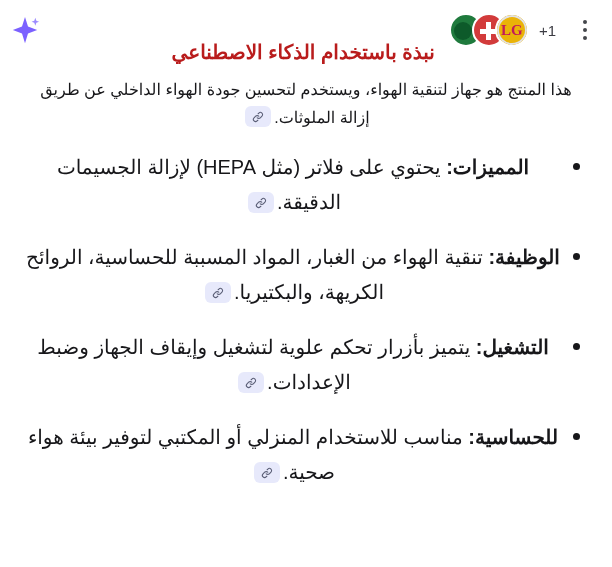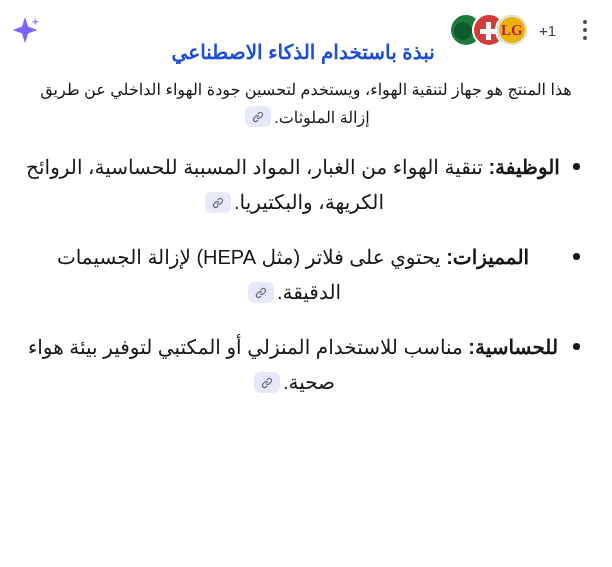--- a/index.html
+++ b/index.html
@@ -29,21 +29,21 @@
     height: 60px;
     padding: 0 14px 0 10px;
     box-sizing: border-box;
     gap: 10px;
   }
   .header-title {
     flex: 1 1 auto;
     text-align: right;
     font-size: 20px;
     font-weight: 700;
-    color: #1d4ed8;
+    color: #b91c1c;
     white-space: nowrap;
     overflow: hidden;
     text-overflow: ellipsis;
     padding-right: 4px;
     margin-top: 44px;
   }
   .sparkle-icon {
     flex: 0 0 auto;
     width: 30px;
     height: 30px;
@@ -226,30 +226,34 @@
 
   <div class="content">
 
     <p class="intro"><span>هذا المنتج هو جهاز لتنقية الهواء، ويستخدم لتحسين جودة الهواء الداخلي عن طريق إزالة الملوثات.</span><span class="cite"><svg width="13" height="13" viewBox="0 0 24 24" aria-hidden="true">
             <path d="M10.6 13.4a4 4 0 0 0 5.7 0l3-3a4 4 0 0 0-5.7-5.7l-1.3 1.3" fill="none" stroke="#5b5f77" stroke-width="2" stroke-linecap="round"></path>
             <path d="M13.4 10.6a4 4 0 0 0-5.7 0l-3 3a4 4 0 0 0 5.7 5.7l1.3-1.3" fill="none" stroke="#5b5f77" stroke-width="2" stroke-linecap="round"></path>
           </svg></span></p>
 
     <ul class="bullets">
 
+      <li><span class="lbl">المميزات:</span><span> يحتوي على فلاتر (مثل HEPA) لإزالة الجسيمات الدقيقة.</span><span class="cite"><svg width="13" height="13" viewBox="0 0 24 24" aria-hidden="true">
+              <path d="M10.6 13.4a4 4 0 0 0 5.7 0l3-3a4 4 0 0 0-5.7-5.7l-1.3 1.3" fill="none" stroke="#5b5f77" stroke-width="2" stroke-linecap="round"></path>
+              <path d="M13.4 10.6a4 4 0 0 0-5.7 0l-3 3a4 4 0 0 0 5.7 5.7l1.3-1.3" fill="none" stroke="#5b5f77" stroke-width="2" stroke-linecap="round"></path>
+            </svg></span></li>
+
       <li><span class="lbl">الوظيفة:</span><span> تنقية الهواء من الغبار، المواد المسببة للحساسية، الروائح الكريهة، والبكتيريا.</span><span class="cite"><svg width="13" height="13" viewBox="0 0 24 24" aria-hidden="true">
               <path d="M10.6 13.4a4 4 0 0 0 5.7 0l3-3a4 4 0 0 0-5.7-5.7l-1.3 1.3" fill="none" stroke="#5b5f77" stroke-width="2" stroke-linecap="round"></path>
               <path d="M13.4 10.6a4 4 0 0 0-5.7 0l-3 3a4 4 0 0 0 5.7 5.7l1.3-1.3" fill="none" stroke="#5b5f77" stroke-width="2" stroke-linecap="round"></path>
             </svg></span></li>
 
-      <li><span class="lbl">المميزات:</span><span> يحتوي على فلاتر (مثل HEPA) لإزالة الجسيمات الدقيقة.</span><span class="cite"><svg width="13" height="13" viewBox="0 0 24 24" aria-hidden="true">
-              <path d="M10.6 13.4a4 4 0 0 0 5.7 0l3-3a4 4 0 0 0-5.7-5.7l-1.3 1.3" fill="none" stroke="#5b5f77" stroke-width="2" stroke-linecap="round"></path>
-              <path d="M13.4 10.6a4 4 0 0 0-5.7 0l-3 3a4 4 0 0 0 5.7 5.7l1.3-1.3" fill="none" stroke="#5b5f77" stroke-width="2" stroke-linecap="round"></path>
-            </svg></span></li>
-
+      <li><span class="lbl">التشغيل:</span><span> يتميز بأزرار تحكم علوية لتشغيل وإيقاف الجهاز وضبط الإعدادات.</span><span class="cite"><svg width="13" height="13" viewBox="0 0 24 24" aria-hidden="true">
+              <path d="M10.6 13.4a4 4 0 0 0 5.7 0l3-3a4 4 0 0 0-5.7-5.7l-1.3 1.3" fill="none" stroke="#5b5f77" stroke-width="2" stroke-linecap="round"></path>
+              <path d="M13.4 10.6a4 4 0 0 0-5.7 0l-3 3a4 4 0 0 0 5.7 5.7l1.3-1.3" fill="none" stroke="#5b5f77" stroke-width="2" stroke-linecap="round"></path>
+            </svg></span></li>
 
       <li><span class="lbl">للحساسية:</span><span> مناسب للاستخدام المنزلي أو المكتبي لتوفير بيئة هواء صحية.</span><span class="cite"><svg width="13" height="13" viewBox="0 0 24 24" aria-hidden="true">
               <path d="M10.6 13.4a4 4 0 0 0 5.7 0l3-3a4 4 0 0 0-5.7-5.7l-1.3 1.3" fill="none" stroke="#5b5f77" stroke-width="2" stroke-linecap="round"></path>
               <path d="M13.4 10.6a4 4 0 0 0-5.7 0l-3 3a4 4 0 0 0 5.7 5.7l1.3-1.3" fill="none" stroke="#5b5f77" stroke-width="2" stroke-linecap="round"></path>
             </svg></span></li>
 
     </ul>
   </div>
 </div>
 

